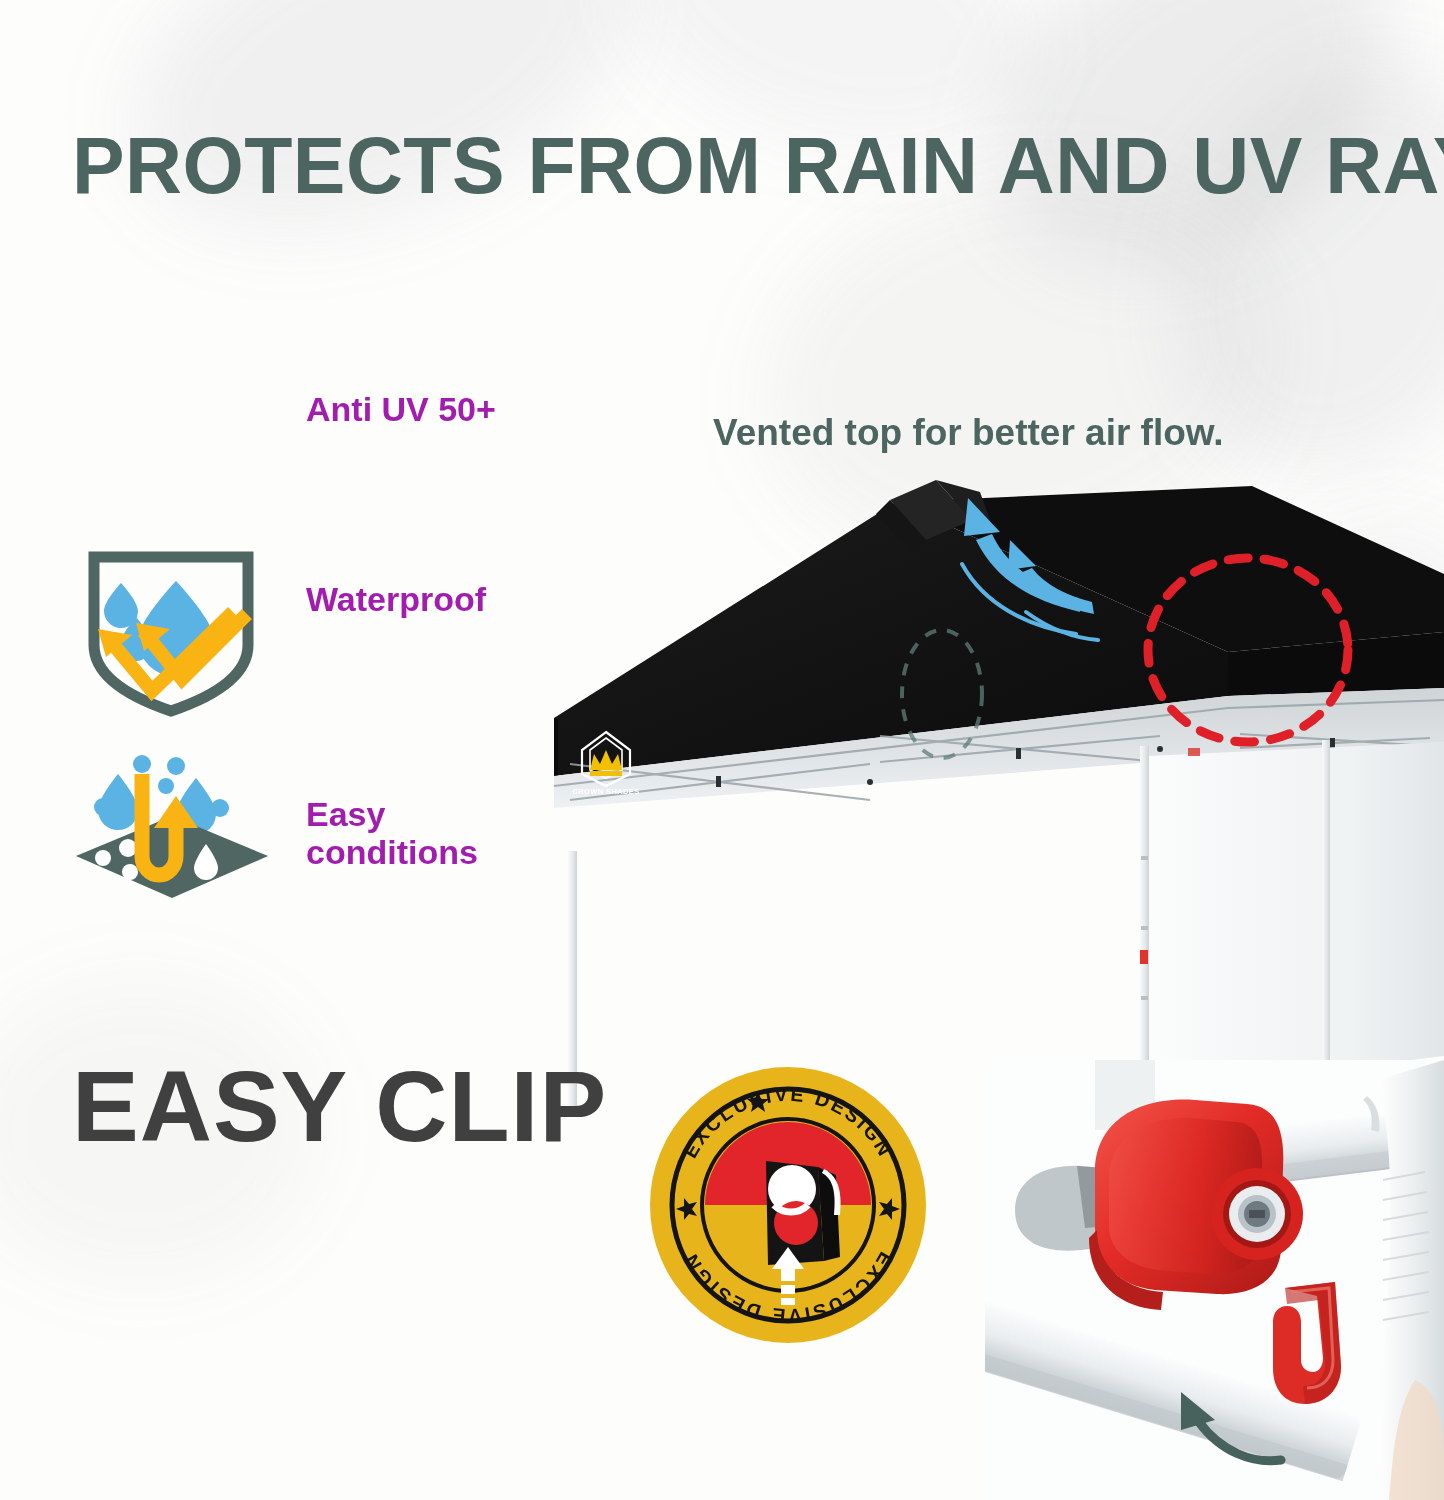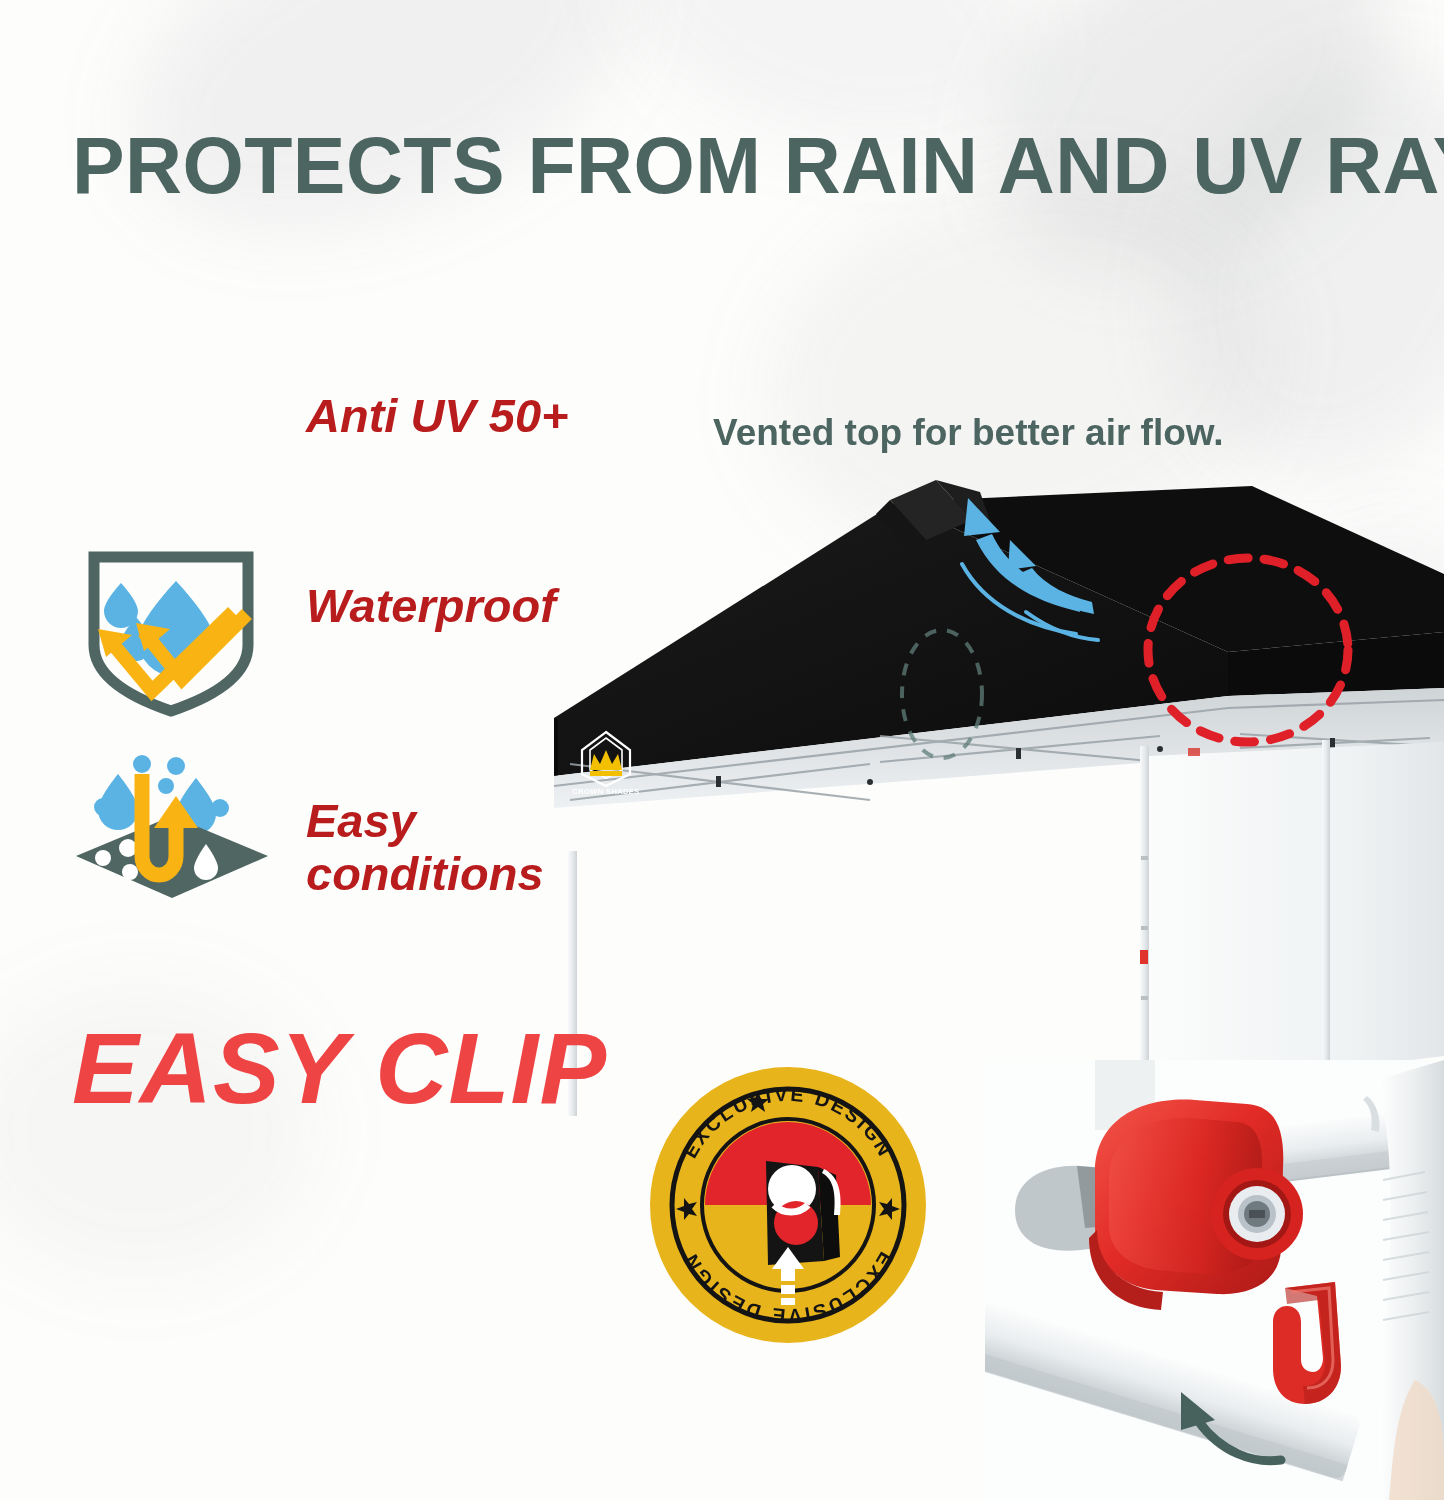--- a/index.html
+++ b/index.html
@@ -24,33 +24,33 @@
 
   
   .title{
     position:absolute;left:72px;top:126px;width:1300px;
     font-size:80px;line-height:1.0;font-weight:700;
     letter-spacing:0.5px;color:#4c6561;
     transform:scaleX(.985);transform-origin:left top;
     white-space:nowrap;
   }
   .feature-label{
-    position:absolute;font-size:47px;font-weight:700;color:#b91c1c;line-height:1.12;font-style:italic;
+    position:absolute;font-size:34px;font-weight:700;color:#a21caf;line-height:1.12;
   }
   .f1{left:306px;top:390px;}
   .f2{left:306px;top:580px;}
   .f3{left:306px;top:795px;}
   .vented{
     position:absolute;left:713px;top:412px;
     font-size:37px;font-weight:700;color:#4c6561;white-space:nowrap;
   }
   .easyclip{
-    position:absolute;left:72px;top:1018px;
-    font-size:100px;font-weight:700;letter-spacing:1px;color:#ef4444;
-    line-height:1;white-space:nowrap;font-style:italic;
+    position:absolute;left:72px;top:1056px;
+    font-size:100px;font-weight:700;letter-spacing:1px;color:#404040;
+    line-height:1;white-space:nowrap;
   }
   .clip-body{
     position:absolute;left:70px;top:1205px;width:545px;
     font-size:38px;font-weight:700;line-height:1.28;color:#4c6561;
   }
 
   
   .icon{position:absolute;}
   .ic1{left:76px;top:296px;width:200px;height:190px;}
   .ic2{left:76px;top:545px;width:190px;height:175px;}

